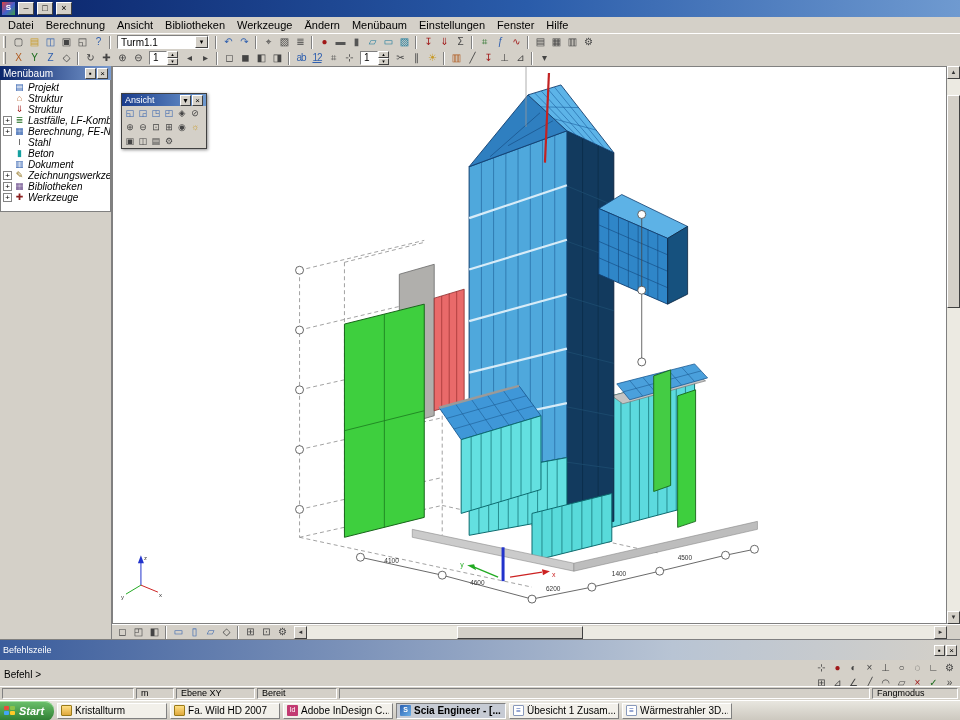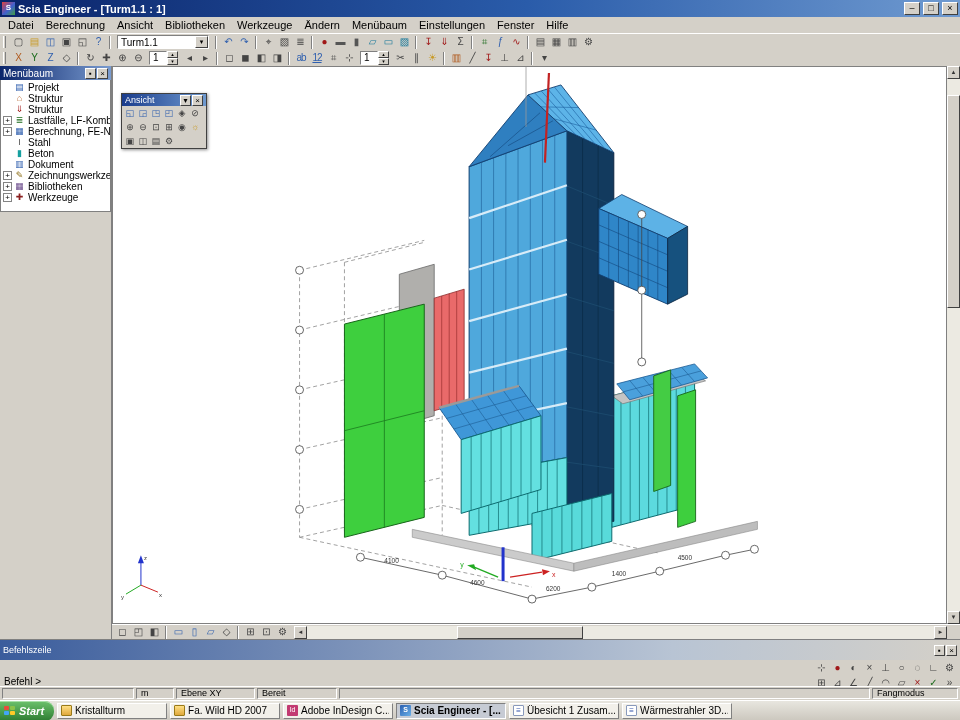--- a/index.html
+++ b/index.html
@@ -34,21 +34,21 @@
   #workspace{flex:1;display:flex;min-height:0;}
   #sidebar{width:112px;flex:none;background:#d4d0c8;border-right:1px solid #808080;display:flex;flex-direction:column;}
   .panel-head{height:14px;background:linear-gradient(90deg,#0a246a,#7a9cd0);color:#fff;font-size:10px;display:flex;align-items:center;padding:0 3px;flex:none;}
   .ph-label{flex:1;white-space:nowrap;overflow:hidden;}
   .phbtn{width:11px;height:11px;background:#d4d0c8;border:1px solid;border-color:#fff #404040 #404040 #fff;color:#000;font-size:8px;line-height:9px;text-align:center;margin-left:1px;flex:none;}
   #tree{background:#fff;border:1px solid #808080;border-top:none;height:132px;overflow:hidden;padding:2px 0 0 2px;flex:none;}
   .tree-row{display:flex;align-items:center;height:11px;white-space:nowrap;overflow:hidden;font-size:10px;}
   .expander{width:9px;height:9px;margin-right:2px;flex:none;font-size:8px;line-height:7px;text-align:center;}
   .expander.box{border:1px solid #848484;background:#fff;}
   .ticon{width:11px;flex:none;font-size:9px;line-height:1;margin-right:3px;text-align:center;}
-  .tlabel{overflow:hidden;}
+  .tlabel{overflow:hidden;font-style:italic;}
   .filler{flex:1;}
 
   #viewport-wrap{flex:1;display:flex;flex-direction:column;min-width:0;background:#d4d0c8;}
   #viewport-row{flex:1;display:flex;min-height:0;}
   #viewport{flex:1;position:relative;background:#fff;border:1px solid #808080;overflow:hidden;}
   #model-svg{position:absolute;inset:0;width:100%;height:100%;}
 
   #vscroll{width:13px;flex:none;display:flex;flex-direction:column;background:#eceae2;}
   .sb-btn{width:13px;height:13px;flex:none;background:#d4d0c8;border:1px solid;border-color:#fff #404040 #404040 #fff;font-size:6px;line-height:11px;text-align:center;color:#333;}
   .sb-track{flex:1;position:relative;}
@@ -64,21 +64,21 @@
   #ansicht{position:absolute;left:8px;top:26px;width:86px;background:#d4d0c8;border:1px solid #404040;box-shadow:1px 1px 3px rgba(0,0,0,.45);}
   #ansicht .panel-head{height:12px;font-size:9px;background:linear-gradient(90deg,#1a3c8c,#6f9ad0);}
   .ans-row{display:flex;padding:1px 1px 0 1px;}
   .ans-row .tbtn{width:13px;height:13px;}
   .ans-row .g{font-size:9px;}
 
   
   #command-panel{height:47px;flex:none;background:#d4d0c8;border-top:1px solid #808080;display:flex;flex-direction:column;}
   #command-panel .panel-head{height:20px;font-size:9px;background:linear-gradient(90deg,#3a5c9c,#b8c4d4 70%,#d4d0c8);}
   .cmd-body{flex:1;display:flex;align-items:stretch;}
-  .cmd-left{flex:1;display:flex;flex-direction:column;justify-content:flex-end;padding:0 4px 2px 4px;min-width:0;}
+  .cmd-left{flex:1;display:flex;flex-direction:column;justify-content:center;padding:0 4px 2px 4px;min-width:0;}
   .cmd-prompt-row{display:flex;align-items:center;height:13px;}
   .cmd-prompt{font-size:10px;white-space:nowrap;}
   .cmd-input{flex:1;border:none;background:transparent;outline:none;font:inherit;font-size:10px;margin-left:4px;}
   .cmd-icons{display:flex;flex-direction:column;justify-content:center;padding-right:3px;}
   .cmd-icons .row{display:flex;justify-content:flex-end;}
 
   
   #statusbar{height:14px;flex:none;background:#d4d0c8;display:flex;align-items:center;gap:2px;padding:0 2px;border-top:1px solid #fff;}
   .seg{height:11px;border:1px solid;border-color:#808080 #fff #fff #808080;font-size:9px;line-height:9px;padding:0 4px;overflow:hidden;white-space:nowrap;flex:none;}
 
@@ -97,21 +97,20 @@
   .ticn.scia-icon{background:linear-gradient(135deg,#2a5fb0,#6ab0e8);color:#fff;font-weight:bold;}
   .ticn.document-icon{background:#fff;border:1px solid #8899bb;color:#3355aa;font-size:8px;line-height:9px;}
 </style>
 </head>
 <body>
 
 <div id="screen">
 
   <div class="titlebar">
     <span class="ticon-app">S</span>
-    <span class="title-text">Scia Engineer - [Turm1.1 : 1]</span>
     <span class="winbtn">–</span>
     <span class="winbtn">□</span>
     <span class="winbtn">×</span>
   </div>
 
   <div class="menubar">
       <span class="menu-item">Datei</span>
       <span class="menu-item">Berechnung</span>
       <span class="menu-item">Ansicht</span>
       <span class="menu-item">Bibliotheken</span>

